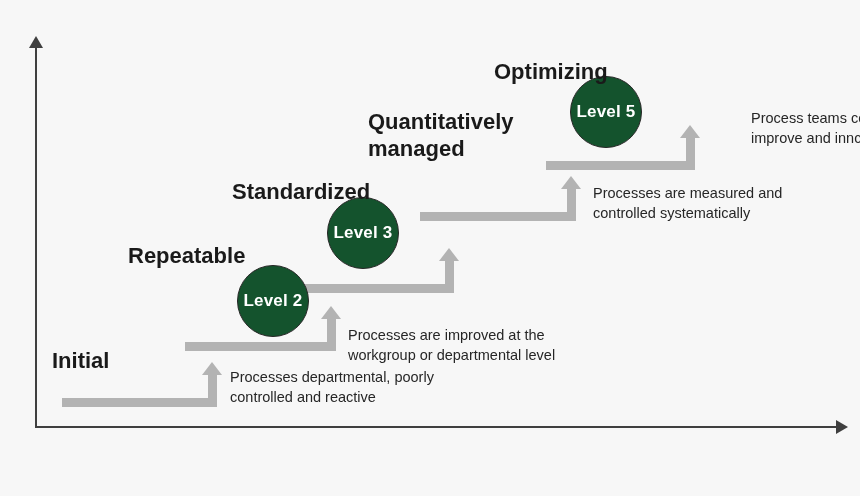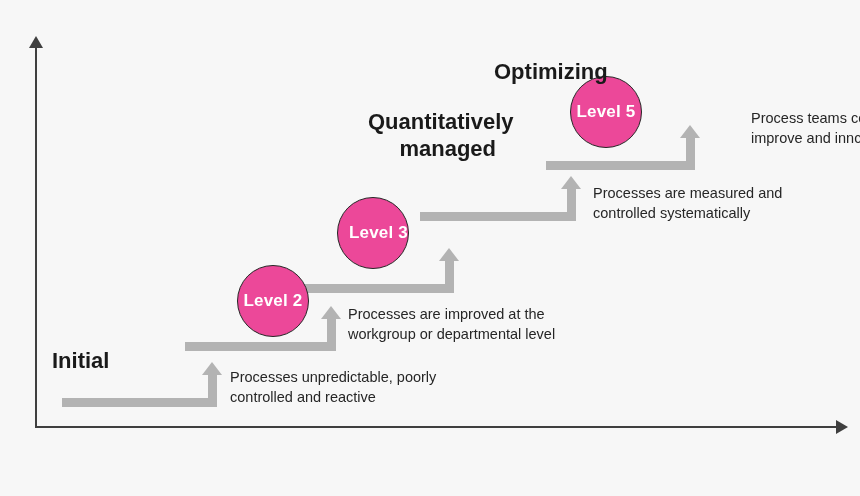--- a/index.html
+++ b/index.html
@@ -77,21 +77,21 @@
     height: 0;
     border-left: 10px solid transparent;
     border-right: 10px solid transparent;
     border-bottom: 13px solid #b3b3b3;
   }
 
   
   .level-circle {
     position: absolute;
     border-radius: 50%;
-    background: #ec4899;
+    background: #14532d;
     border: 1.5px solid #262626;
     box-sizing: border-box;
     display: flex;
     align-items: center;
     justify-content: center;
   }
   .level-circle .level-label {
     color: #ffffff;
     font-weight: bold;
     font-size: 17px;
@@ -102,21 +102,21 @@
   
   .stage-name {
     position: absolute;
     color: #1a1a1a;
     font-weight: bold;
     font-size: 22px;
     line-height: 1.22;
     white-space: pre-line;
   }
   .stage-name.align-center {
-    text-align: right;
+    text-align: left;
   }
 
   
   .description {
     position: absolute;
     color: #262626;
     font-size: 14.5px;
     line-height: 1.38;
     white-space: pre-line;
   }
@@ -163,42 +163,44 @@
     <div class="step-bar" style="width:149px;"></div>
     <div class="step-shaft" style="left:140px; top:13px; height:32px;"></div>
     <div class="step-head" style="left:134px; top:0px;"></div>
   </div>
 
 
   <div class="level-circle" style="left:229px; top:265px; width:72px; height:72px;margin-left:8px;">
     <span class="level-label">Level 2</span>
   </div>
 
-  <div class="level-circle" style="left:337px; top:197px; width:72px; height:72px;justify-content:flex-end;">
+  <div class="level-circle" style="left:327px; top:197px; width:72px; height:72px;">
     <span class="level-label">Level 3</span>
   </div>
 
 
   <div class="level-circle" style="left:570px; top:76px; width:72px; height:72px;">
     <span class="level-label">Level 5</span>
   </div>
 
   <div class="stage-name" style="left:52px; top:300px;margin-top:48px;">Initial</div>
 
-
+  <div class="stage-name" style="left:128px; top:243px;">Repeatable</div>
+
+  <div class="stage-name" style="left:232px; top:179px;">Standardized</div>
 
   <div class="stage-name align-center" style="left:368px; top:109px; width:128px;">Quantitatively
 managed</div>
 
   <div class="stage-name" style="left:494px; top:59px;">Optimizing</div>
 
-  <div class="description" style="left:230px; top:367px; width:290px;">Processes unpredictable, poorly
+  <div class="description" style="left:230px; top:367px; width:290px;">Processes departmental, poorly
 controlled and reactive</div>
 
-  <div class="description" style="left:348px; top:304px; width:300px;">Processes are improved  at the
+  <div class="description" style="left:348px; top:325px; width:300px;">Processes are improved  at the
 workgroup  or departmental level</div>
 
 
   <div class="description" style="left:593px; top:183px; width:290px;">Processes are measured and
 controlled systematically</div>
 
   <div class="description clipped" style="left:711px; top:108px; width:149px;margin-left:40px;">Process teams co
 improve and innc</div>
 
 </div>

